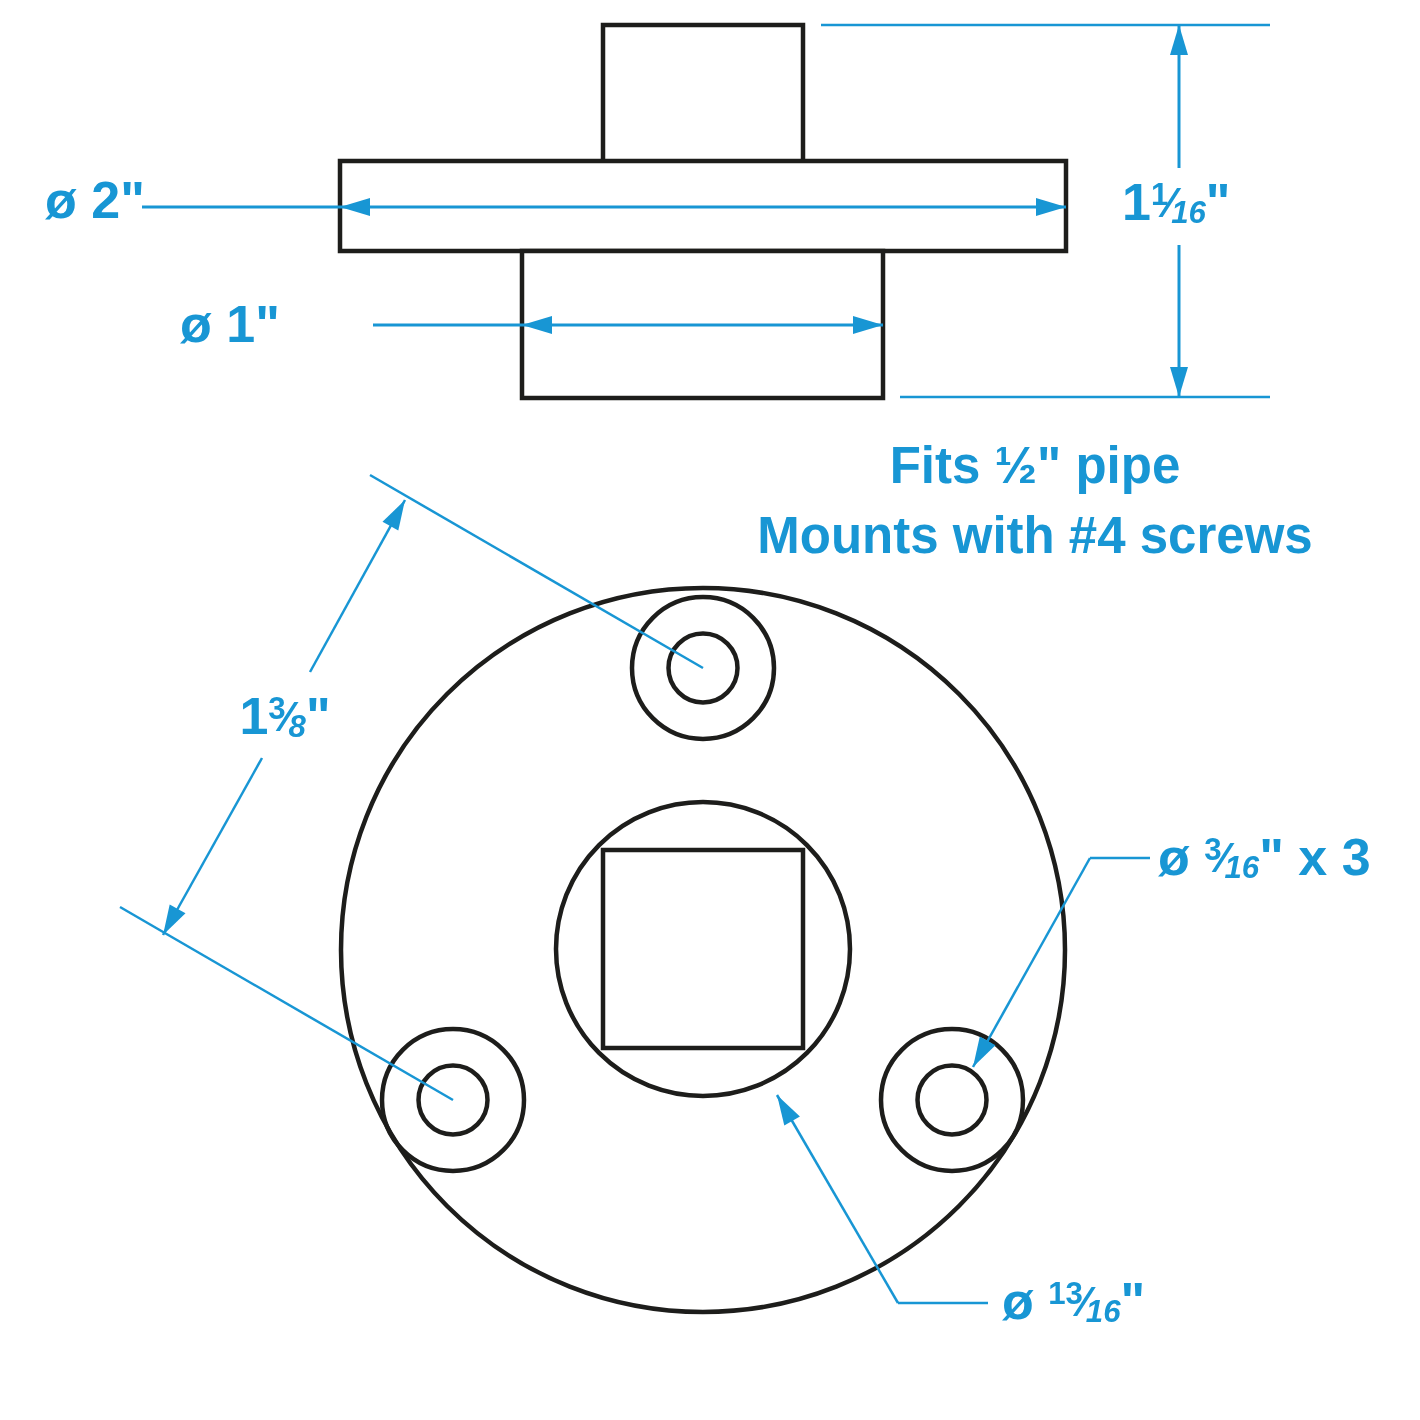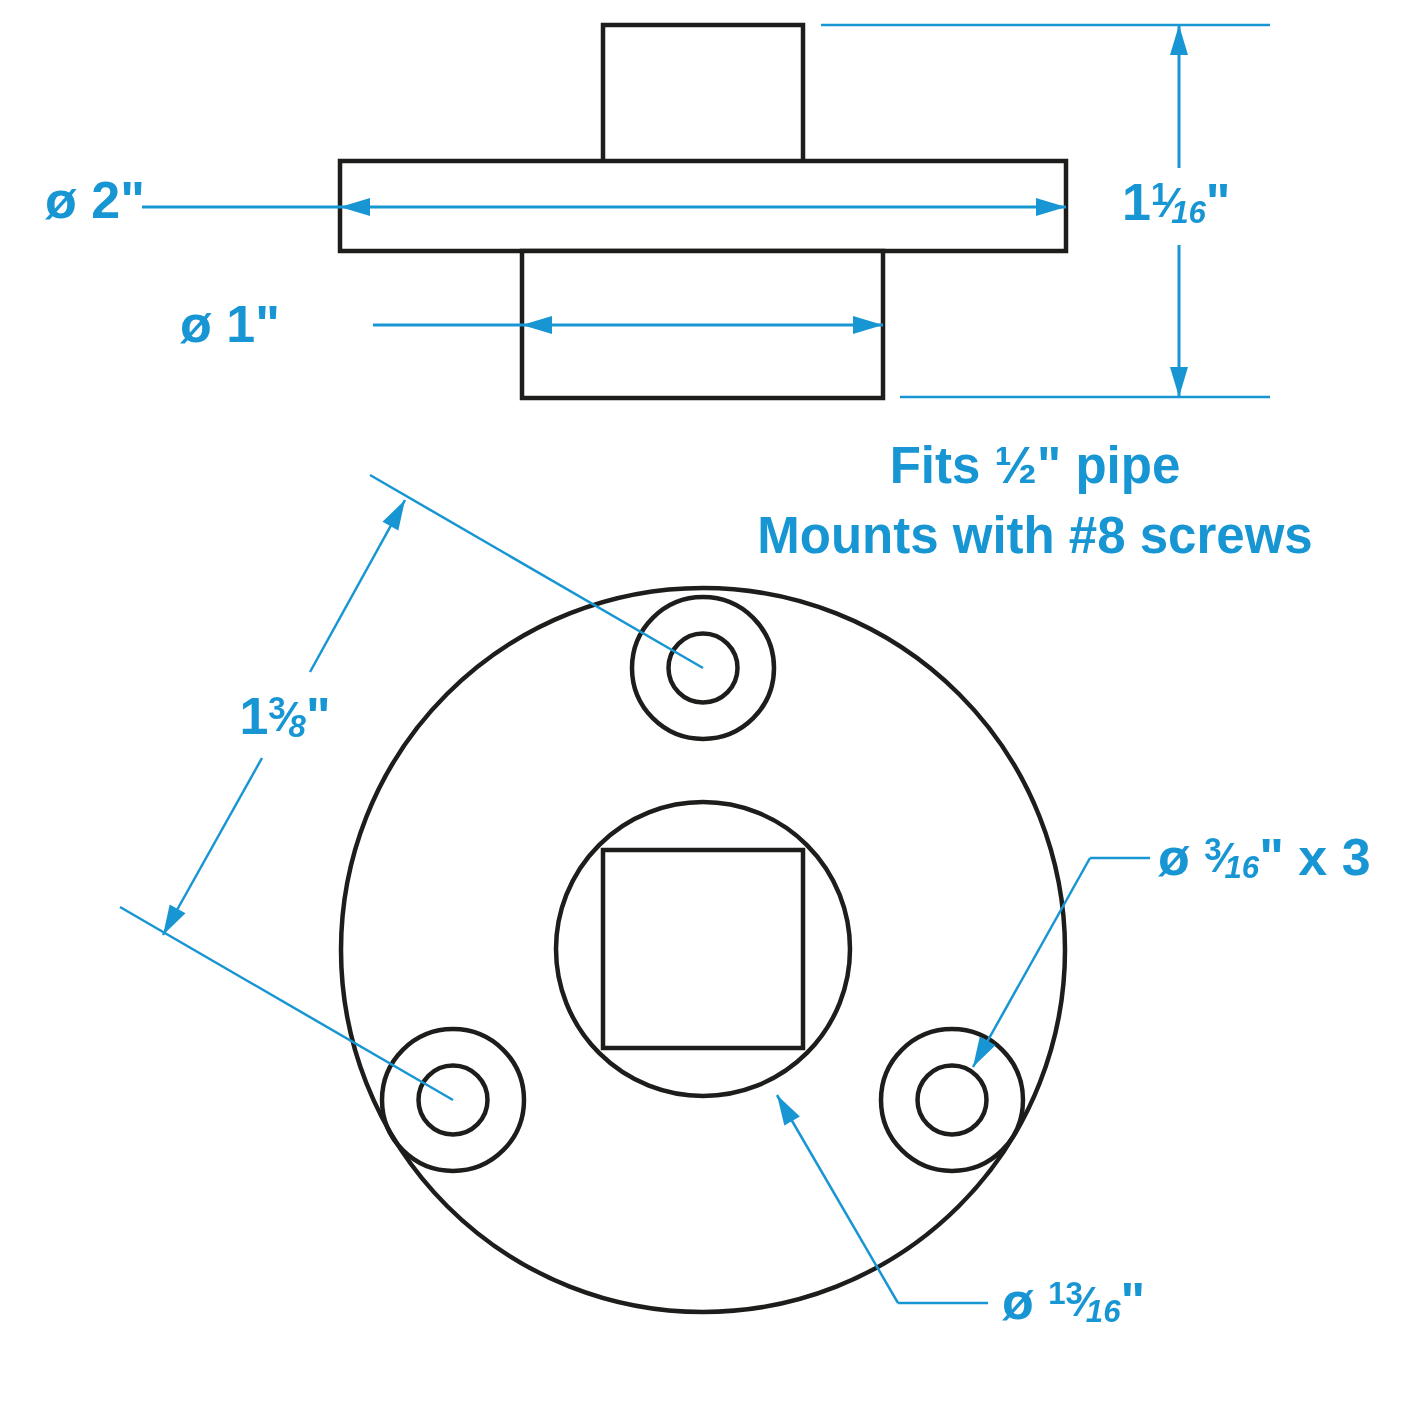--- a/index.html
+++ b/index.html
@@ -122,21 +122,21 @@
   <div class="lbl centered" style="left:95px; top:200px;">ø 2"</div>
 
   <div class="lbl centered" style="left:230px; top:324px;">ø 1"</div>
 
   <div class="lbl" style="left:1122px; top:202px;">
     <span>1</span><span class="fn">1</span><span class="fs">⁄</span><span class="fd">16</span><span>"</span>
   </div>
 
   <div class="caption">
     <div>Fits ½" pipe</div>
-    <div>Mounts with #8 screws</div>
+    <div>Mounts with #4 screws</div>
   </div>
 
   <div class="lbl centered" style="left:285px; top:716px;">
     <span>1</span><span class="fn">3</span><span class="fs">⁄</span><span class="fd">8</span><span>"</span>
   </div>
 
   <div class="lbl" style="left:1158px; top:857px;">
     <span>ø </span><span class="fn">3</span><span class="fs">⁄</span><span class="fd">16</span><span>" x 3</span>
   </div>
 

